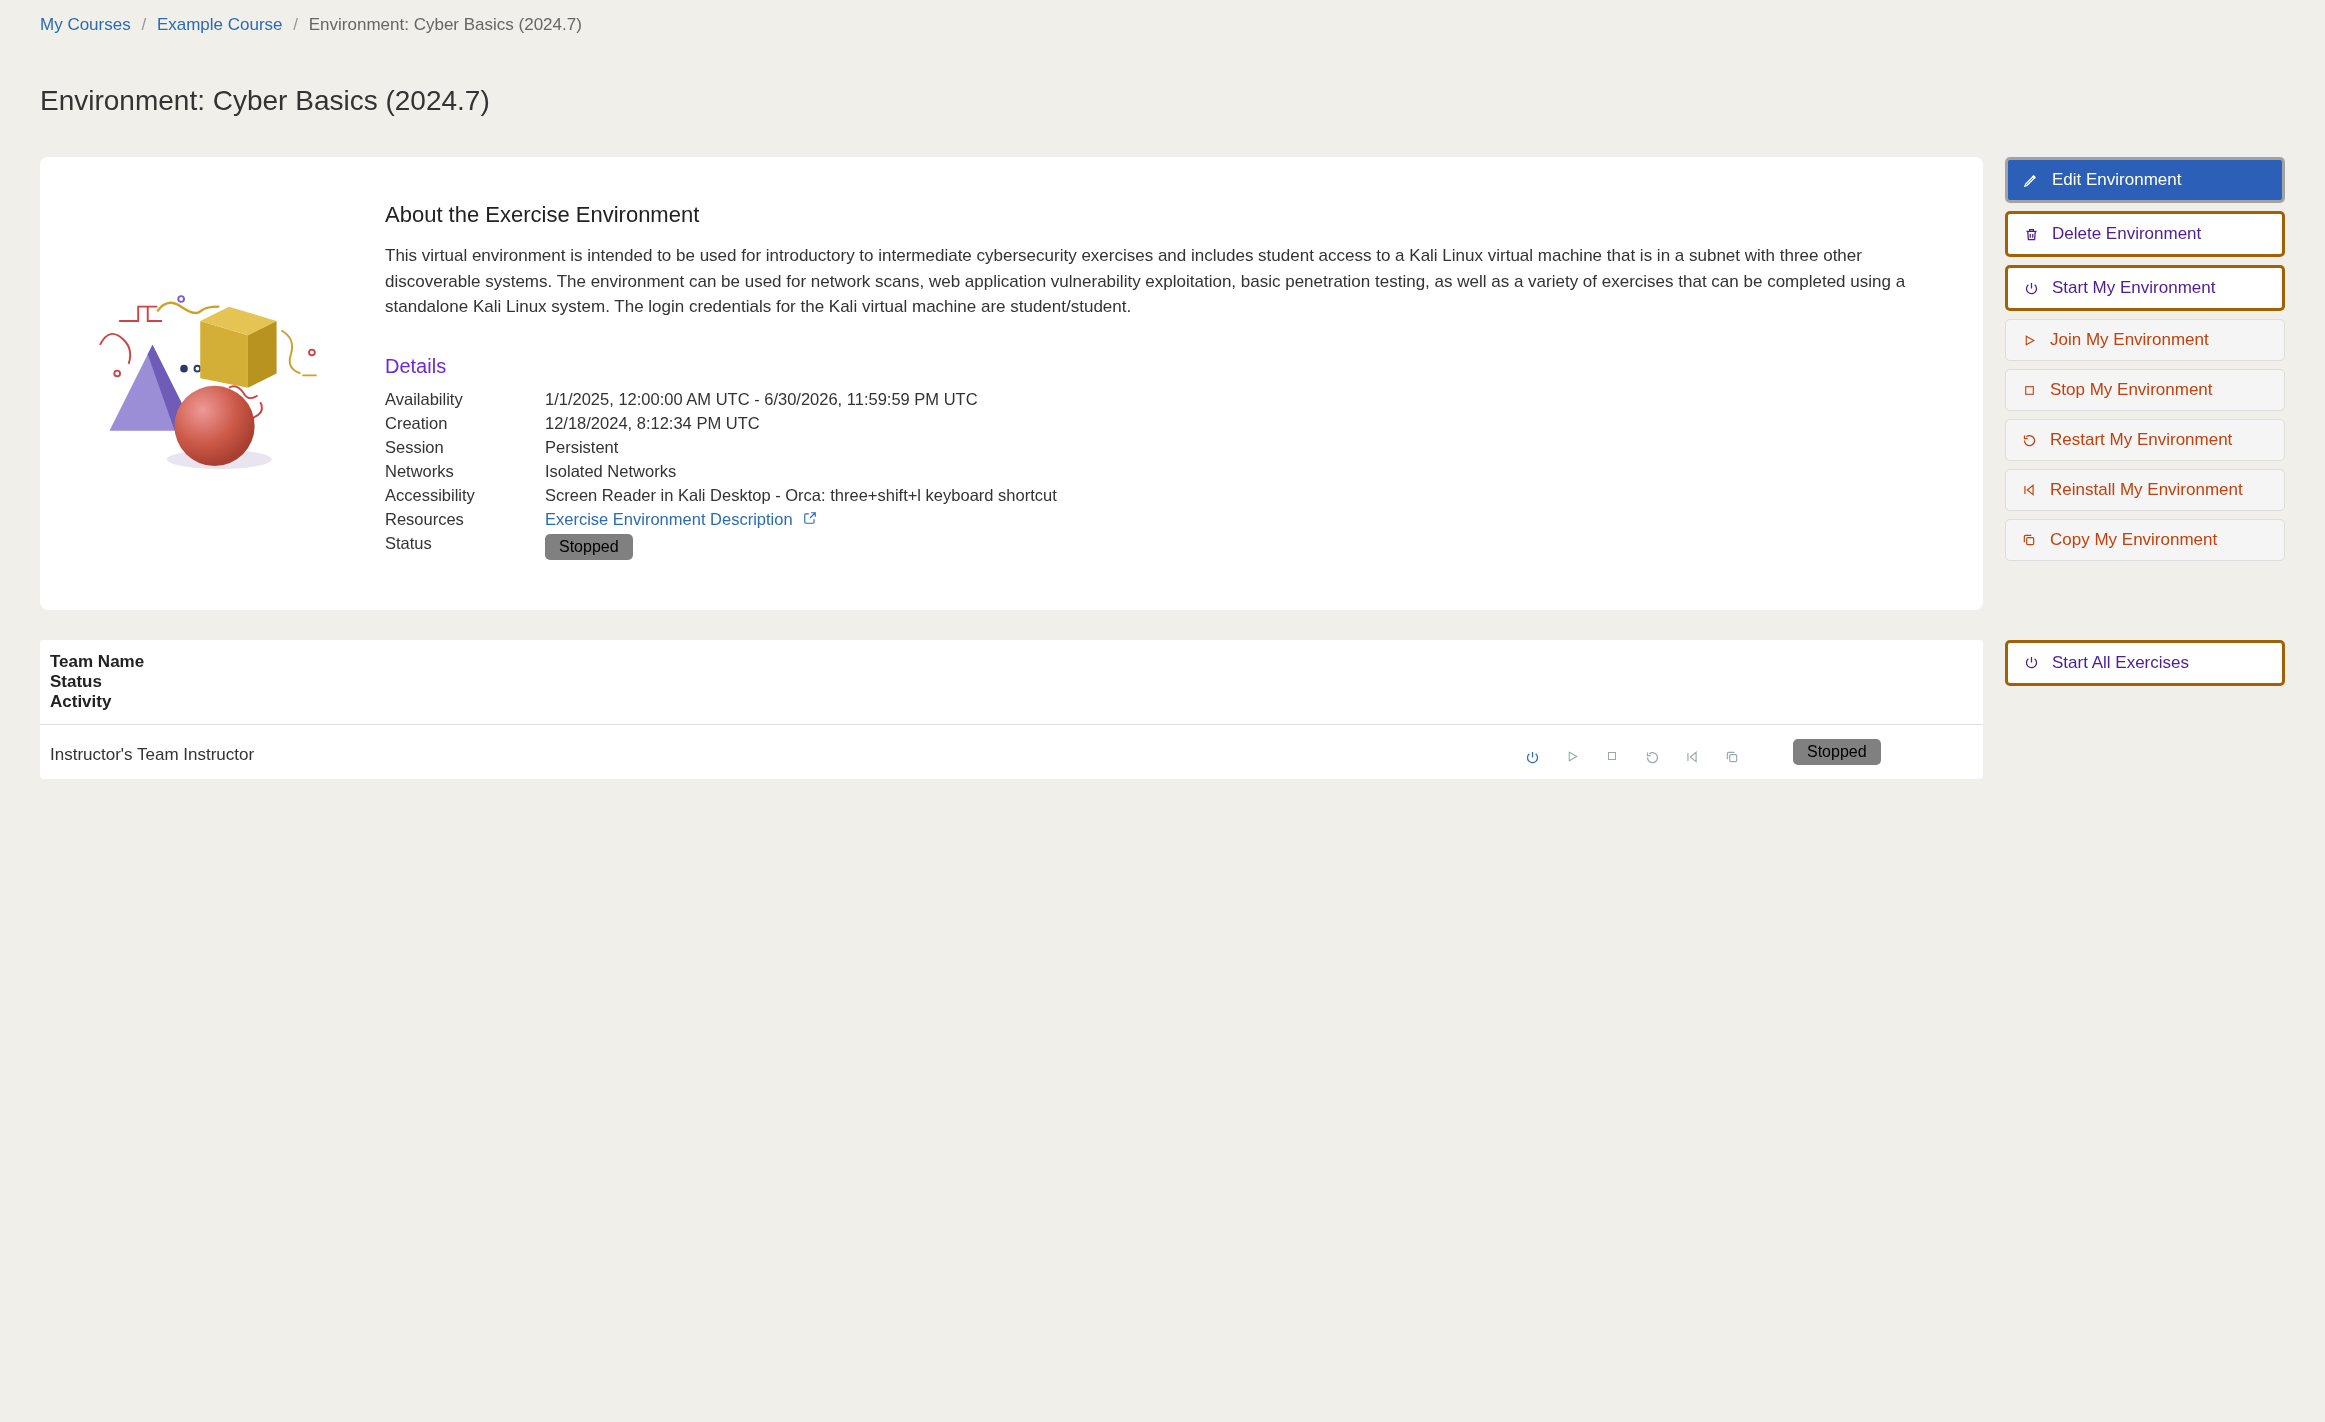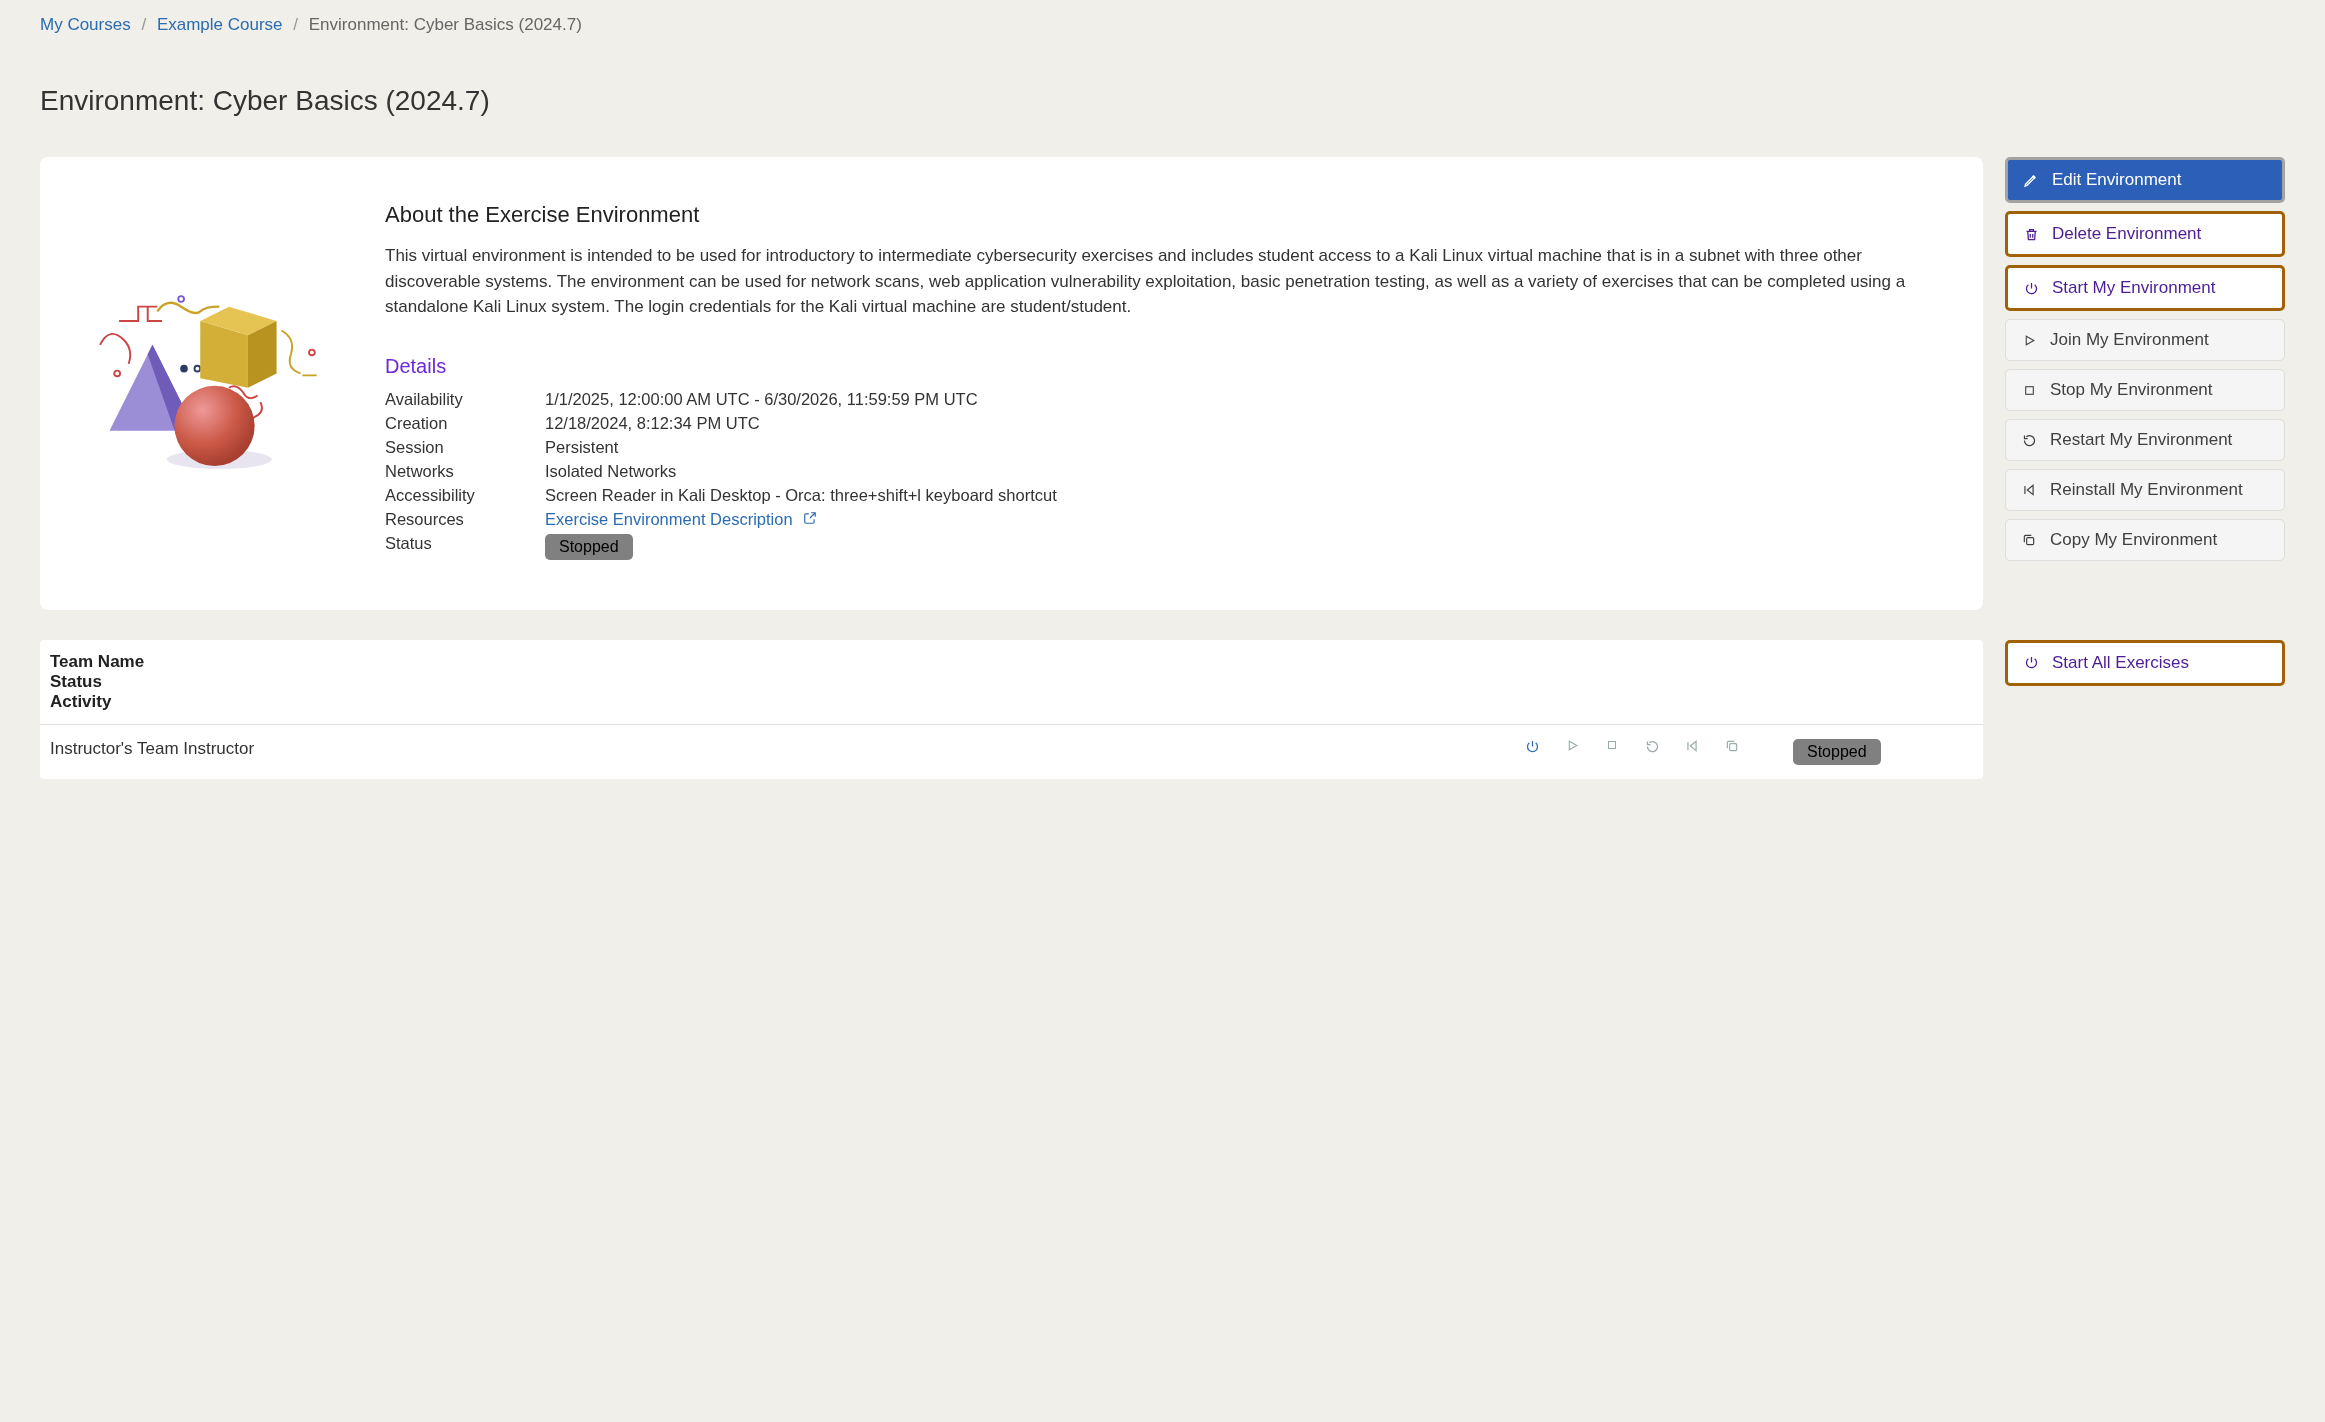--- a/index.html
+++ b/index.html
@@ -41,34 +41,34 @@
     .btn {
       display: flex; align-items: center; gap: 12px; padding: 10px 14px;
       border-radius: 5px; font-size: 17px; cursor: pointer; border: 1px solid #c9c9c9;
       background: #fff; color: #2b6cb0; text-align: left; width: 100%;
     }
     .btn .icon { width: 18px; display: flex; justify-content: center; }
     .btn.primary {
       background: #2b5fb8; color: #fff; border: 3px solid #a3a3a3;
     }
     .btn.outline { background: #fff; color: #4c1d95; border: 3px solid #a16207; }
-    .btn.disabled { background: #f5f5f5; color: #404040; border: 1px solid #ddd; cursor: default; }
+    .btn.disabled { background: #f5f5f5; color: #c2410c; border: 1px solid #ddd; cursor: default; }
     .btn svg { stroke: currentColor; fill: none; }
 
     .table-section { margin-top: 30px; display: flex; gap: 22px; align-items: flex-start; }
     .table-card { background: #fff; flex: 1; border-radius: 4px; }
     .table-header {
       display: flex; padding: 12px 10px; border-bottom: 1px solid #ddd; font-weight: 600;
       font-size: 17px; color: #222; flex-direction: column;
     }
     .th-teamname { flex: 1; }
     .th-status { width: 80px; }
     .th-activity { width: 100px; }
     .th-gap { width: 270px; }
-    .table-row { display: flex; align-items: flex-start; padding: 14px 10px; font-size: 17px; }
+    .table-row { display: flex; align-items: flex-end; padding: 14px 10px; font-size: 17px; }
     .td-teamname { flex: 1; display: flex; align-items: center; gap: 10px; }
     .td-actions { width: 270px; display: flex; gap: 22px; color: #2b6cb0; }
     .td-actions .icon-btn { cursor: pointer; display: flex; width: 18px; justify-content:center; }
     .td-status { width: 80px; }
     .td-activity { width: 100px; }
     .side-actions-bottom { width: 280px; }
   </style>
 </head>
 <body>
 

